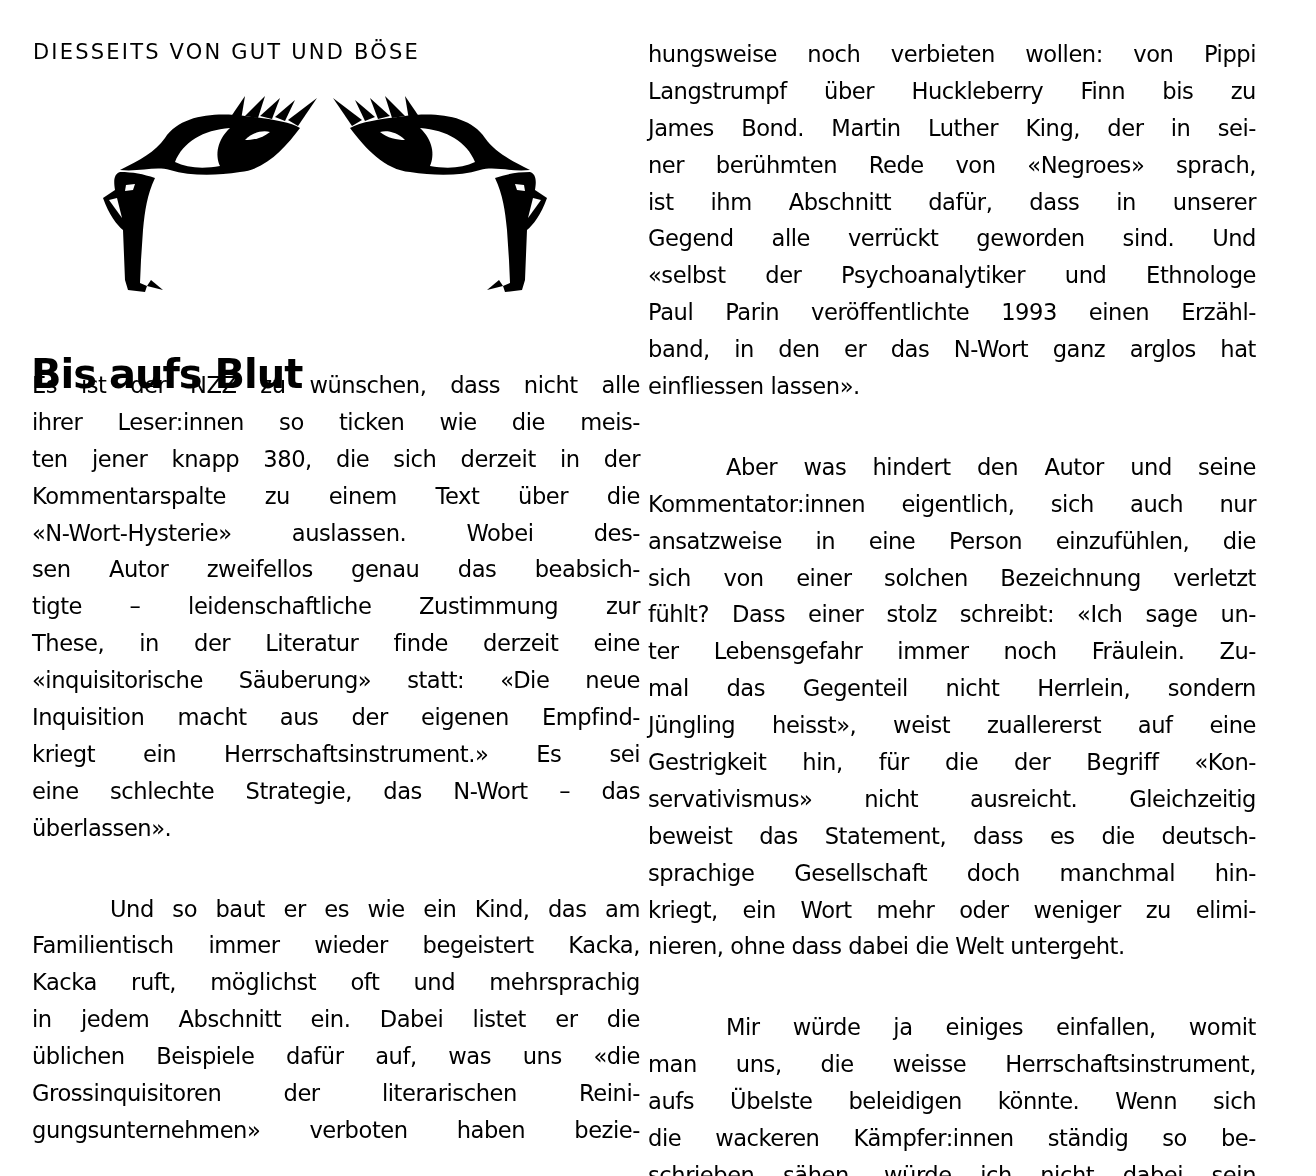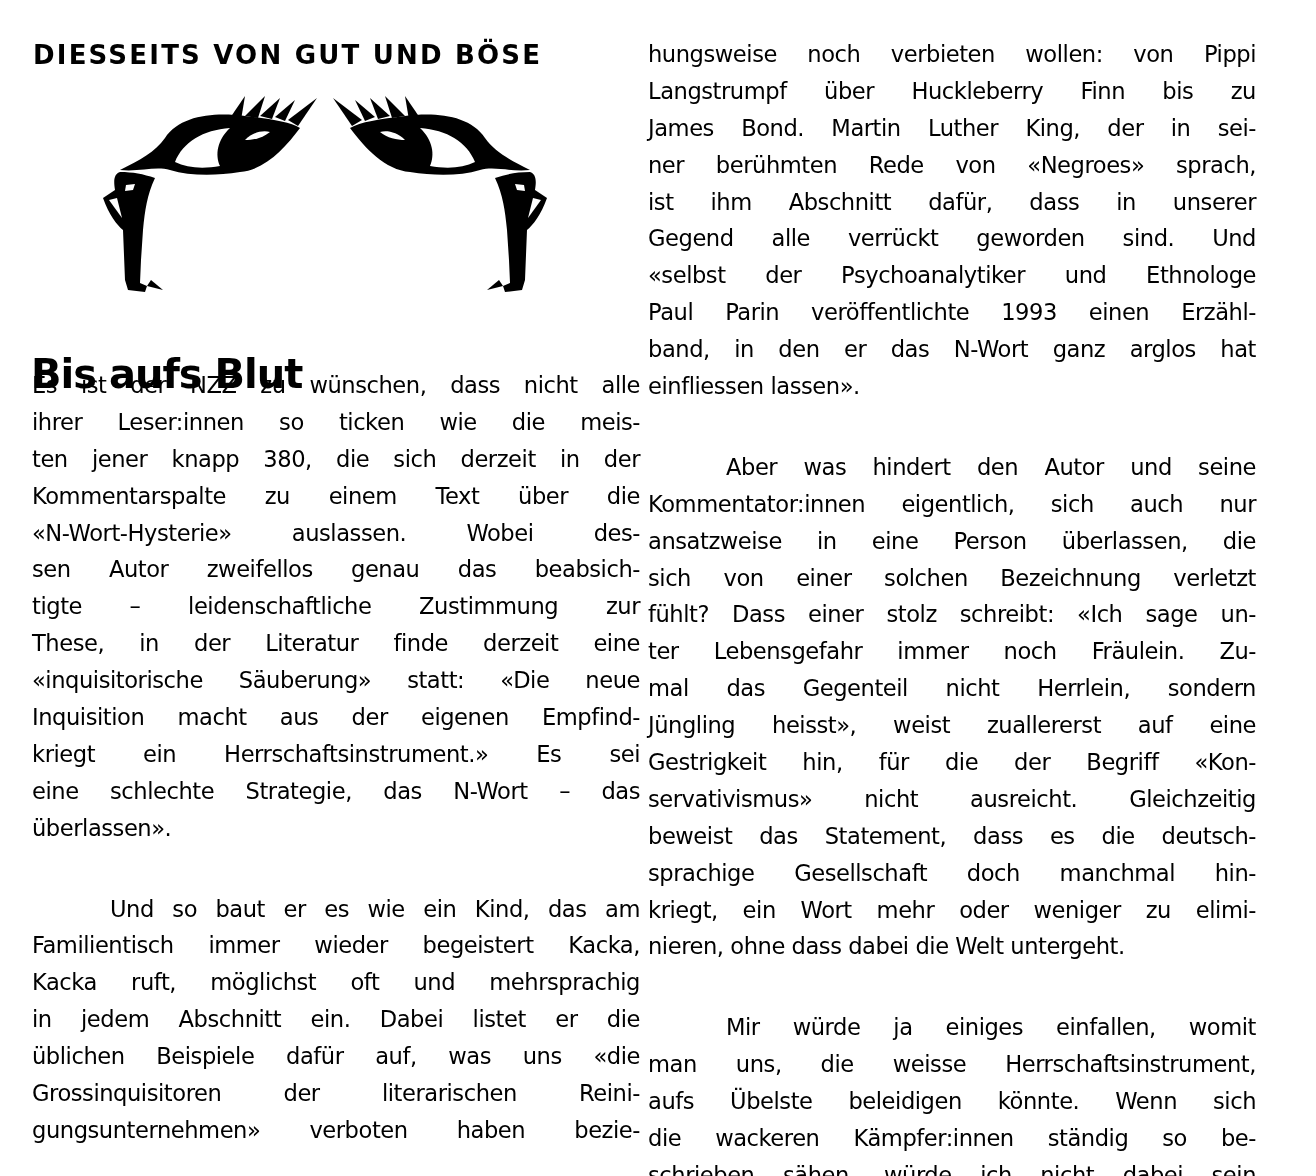--- a/index.html
+++ b/index.html
@@ -2,22 +2,22 @@
 <html><head>
   <meta charset="utf-8">
   <style>
     html, body { margin: 0; padding: 0; background: #ffffff; }
     body {
       width: 1316px; height: 1176px; position: relative; overflow: hidden;
       font-family: "DejaVu Sans", sans-serif; color: #000;
     }
     .kicker {
       position: absolute; left: 33px; top: 40px;
-      font-family: "DejaVu Sans", sans-serif; font-weight: bold;
-      font-size: 26px; letter-spacing: 2.2px; white-space: nowrap;
+      font-family: "DejaVu Sans", sans-serif; font-weight: normal;
+      font-size: 21px; letter-spacing: 2.2px; white-space: nowrap;
     }
     .illustration { position: absolute; left: 95px; top: 90px; width: 460px; height: 210px; }
     .headline {
       position: absolute; left: 31px; top: 308px;
       font-family: "DejaVu Sans", sans-serif; font-weight: bold;
       font-size: 40px; letter-spacing: -1px; white-space: nowrap; margin-top: 43px;
     }
     .col {
       position: absolute; width: 608px;
       font-family: "DejaVu Sans", sans-serif; font-size: 22.6px; line-height: 36.9px;
@@ -105,21 +105,21 @@
     <span class="line">James Bond. Martin Luther King, der in sei-</span>
     <span class="line">ner berühmten Rede von «Negroes» sprach,</span>
     <span class="line">ist ihm Abschnitt dafür, dass in unserer</span>
     <span class="line">Gegend alle verrückt geworden sind. Und</span>
     <span class="line">«selbst der Psychoanalytiker und Ethnologe</span>
     <span class="line">Paul Parin veröffentlichte 1993 einen Erzähl-</span>
     <span class="line">band, in den er das N-Wort ganz arglos hat</span>
     <span class="line last">einfliessen lassen».</span>
     <span class="line indent">Aber was hindert den Autor und seine</span>
     <span class="line">Kommentator:innen eigentlich, sich auch nur</span>
-    <span class="line">ansatzweise in eine Person überlassen, die</span>
+    <span class="line">ansatzweise in eine Person einzufühlen, die</span>
     <span class="line">sich von einer solchen Bezeichnung verletzt</span>
     <span class="line">fühlt? Dass einer stolz schreibt: «Ich sage un-</span>
     <span class="line">ter Lebensgefahr immer noch Fräulein. Zu-</span>
     <span class="line">mal das Gegenteil nicht Herrlein, sondern</span>
     <span class="line">Jüngling heisst», weist zuallererst auf eine</span>
     <span class="line">Gestrigkeit hin, für die der Begriff «Kon-</span>
     <span class="line">servativismus» nicht ausreicht. Gleichzeitig</span>
     <span class="line">beweist das Statement, dass es die deutsch-</span>
     <span class="line">sprachige Gesellschaft doch manchmal hin-</span>
     <span class="line">kriegt, ein Wort mehr oder weniger zu elimi-</span>

